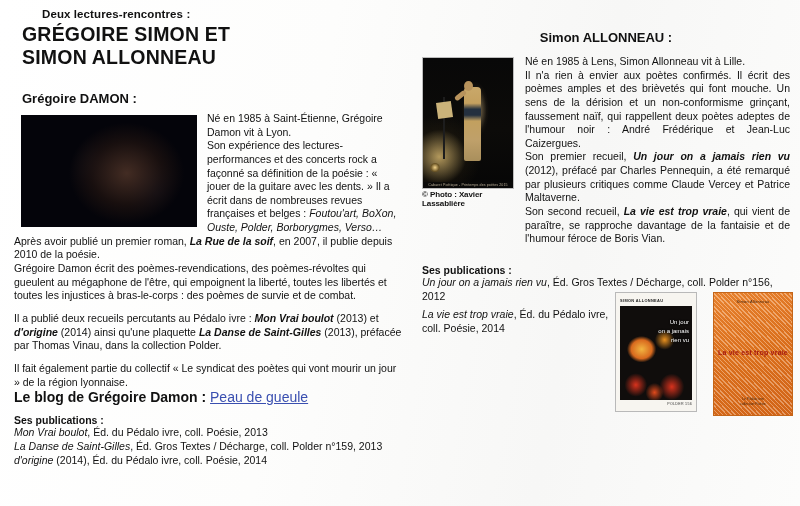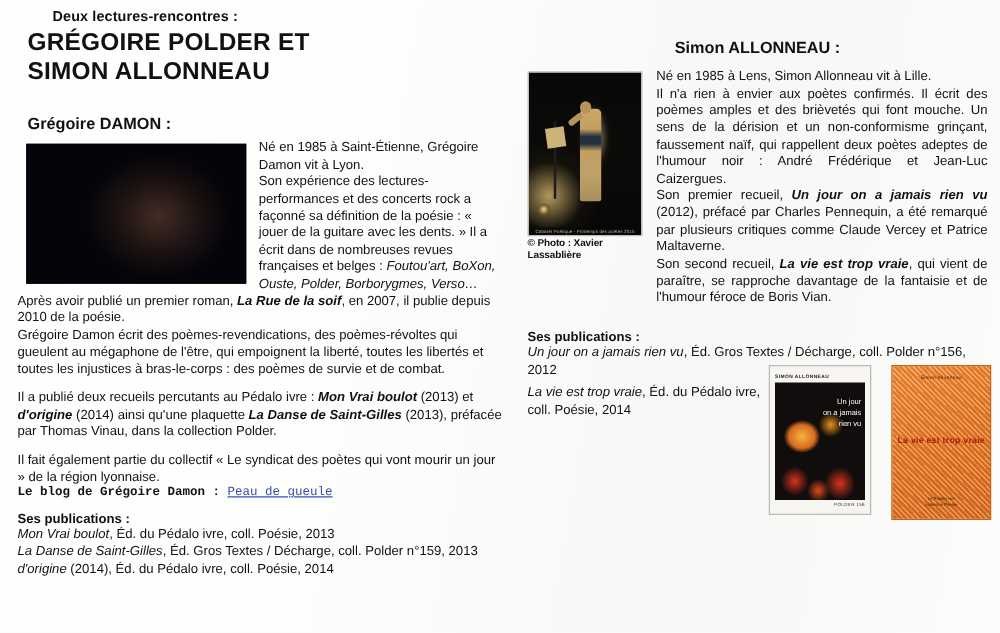--- a/index.html
+++ b/index.html
@@ -86,24 +86,23 @@
     font-size: 10.5px;
     font-weight: bold;
     margin: 0;
   }
   .pub-line {
     font-size: 10.5px;
     line-height: 1.32;
     margin: 0;
   }
   .blog-line {
-    font-size: 10px;
-    font-weight: bold;
-    margin: 0;
-    font-family: Liberation Mono, monospace;
+    font-size: 14px;
+    font-weight: bold;
+    margin: 0;
   }
   a.link {
     color: #3a4fb0;
     text-decoration: underline;
     font-weight: normal;
   }
 
   
   .col-right {
     position: absolute;
@@ -334,21 +333,21 @@
 </style>
 </head>
 <body>
 
 <div class="page">
 
   <div class="col-left">
 
     <div class="kicker">Deux lectures-rencontres :</div>
     <div class="maintitle">
-      <span>GRÉGOIRE POLDER ET</span><br>
+      <span>GRÉGOIRE SIMON ET</span><br>
       <span>SIMON ALLONNEAU</span>
     </div>
 
     <div class="subhead">Grégoire DAMON :</div>
 
     <div class="intro-block">
       <div class="photo-damon"></div>
       <div class="intro-text">
         <p class="left-para"><span>Né en 1985 à Saint-Étienne, Grégoire Damon vit à Lyon.</span><br><span>Son expérience des lectures-performances et des concerts rock a façonné sa définition de la poésie : « jouer de la guitare avec les dents. »  Il a écrit dans de nombreuses revues françaises et belges : </span><i>Foutou'art, BoXon, Ouste, Polder, Borborygmes, Verso…</i></p>
       </div>

